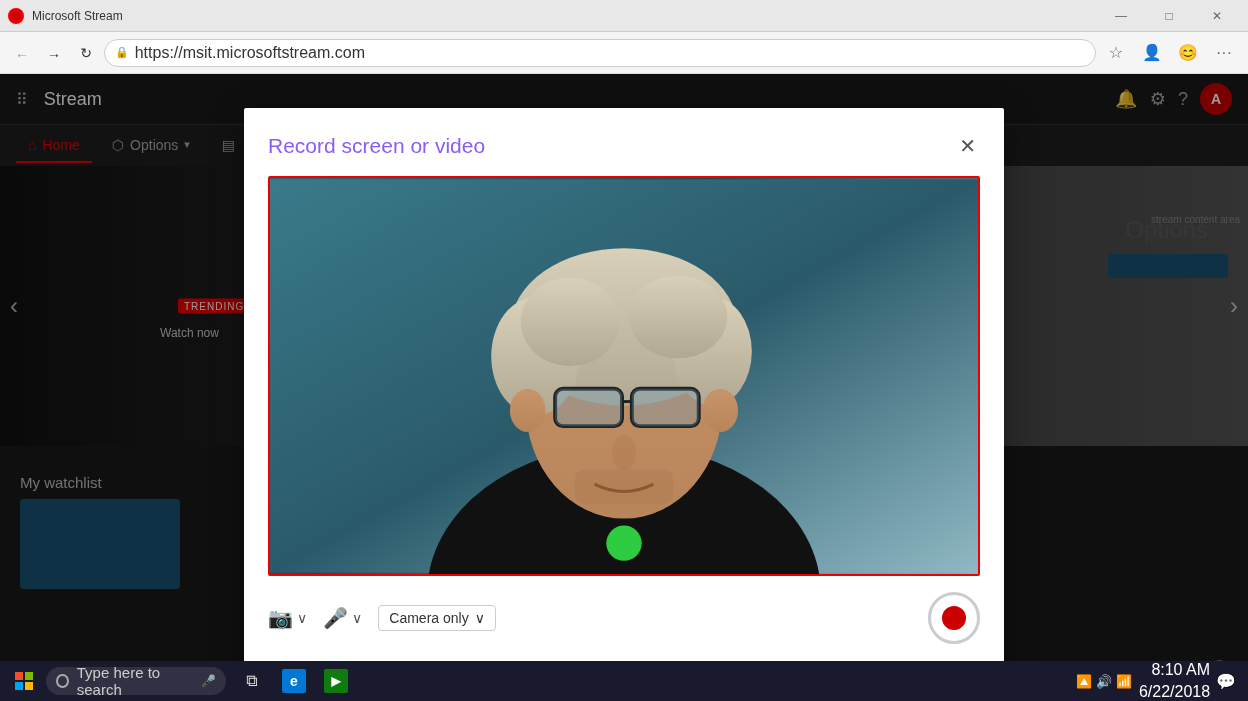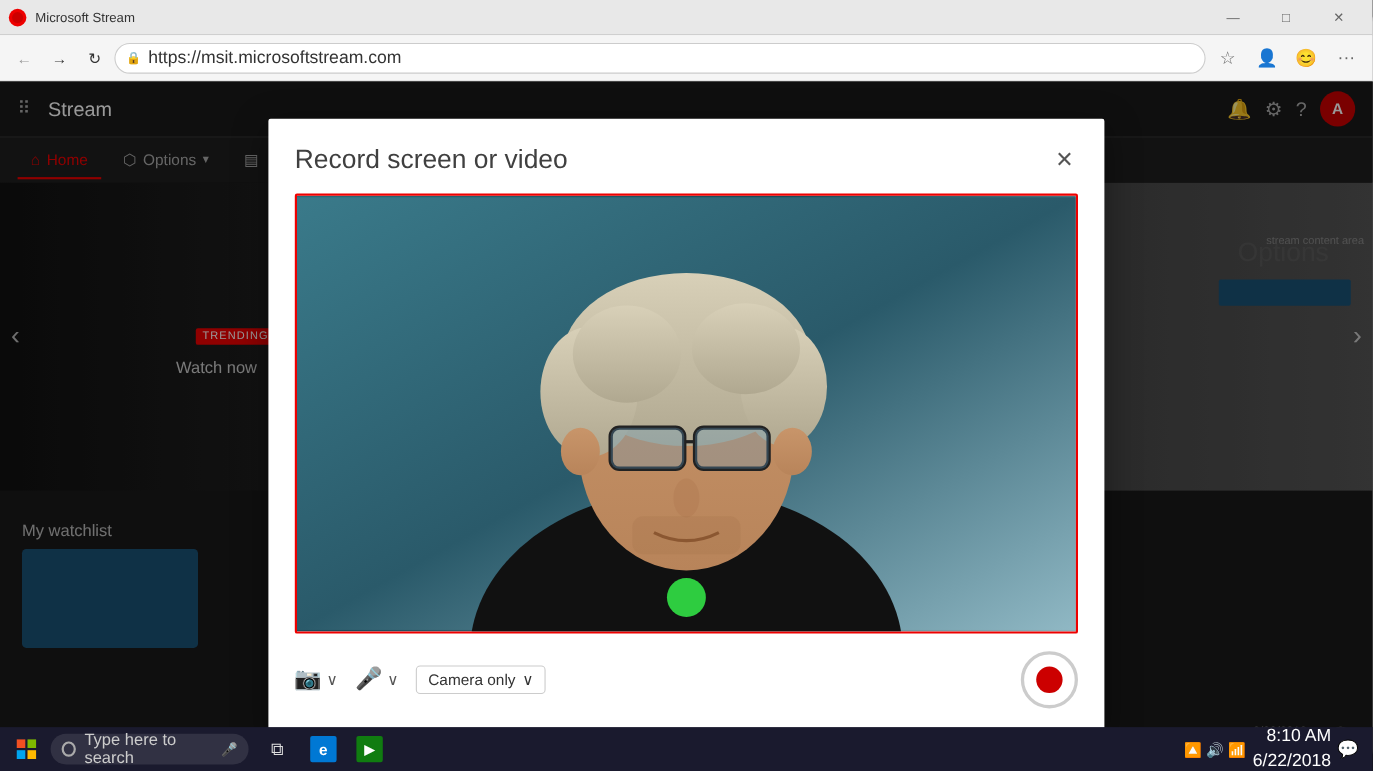--- a/index.html
+++ b/index.html
@@ -273,21 +273,21 @@
       padding: 2px 6px;
       border-radius: 2px;
       letter-spacing: 1px;
     }
 
     .watch-now-btn {
       position: absolute;
       left: 160px;
       top: calc(50% + 20px);
       color: #ccc;
-      font-size: 15px;
+      font-size: 12px;
     }
 
     
     .watchlist-section {
       position: absolute;
       top: 390px;
       left: 0;
       right: 0;
       padding: 10px 20px;
     }
@@ -336,23 +336,23 @@
     }
 
     .dialog-header {
       display: flex;
       justify-content: space-between;
       align-items: center;
       margin-bottom: 16px;
     }
 
     .dialog-title {
-      font-size: 24px;
+      font-size: 21px;
       font-weight: 400;
-      color: #404040;
+      color: #8b5cf6;
     }
 
     .dialog-close {
       font-size: 20px;
       color: #555;
       cursor: pointer;
       background: none;
       border: none;
       line-height: 1;
       padding: 4px;

